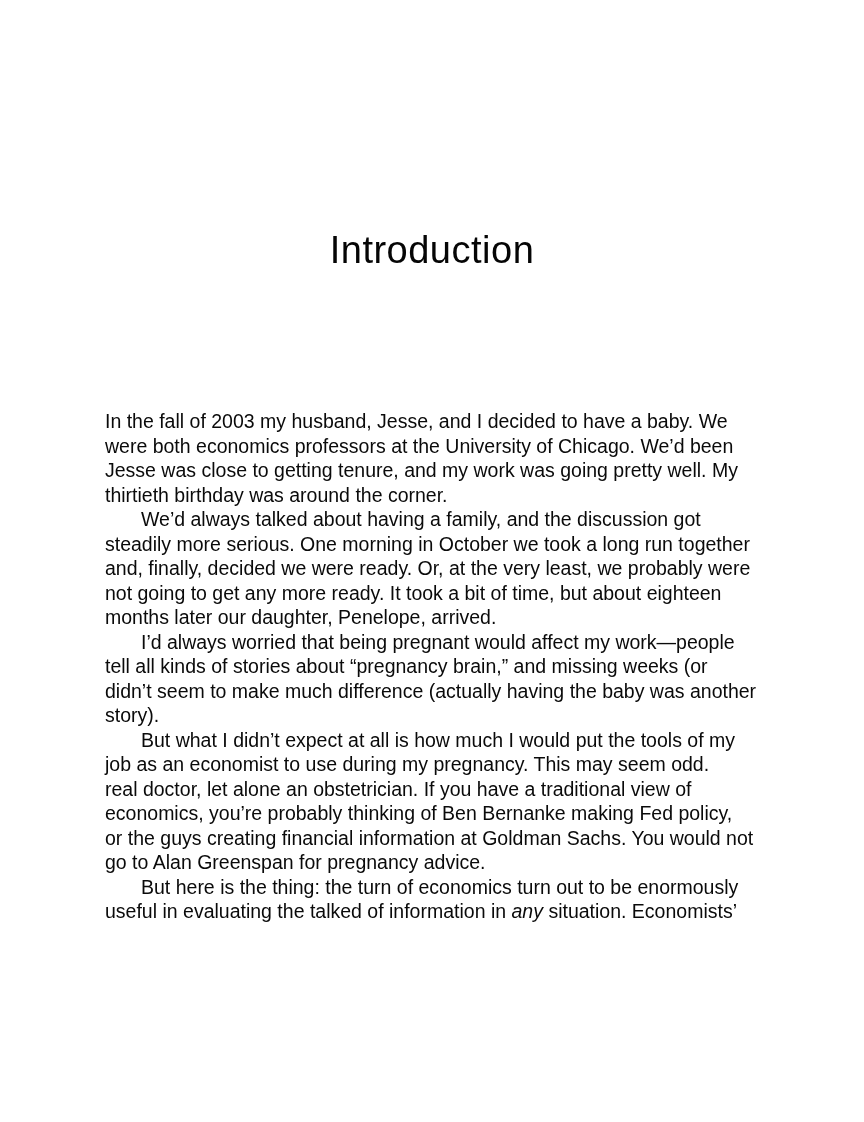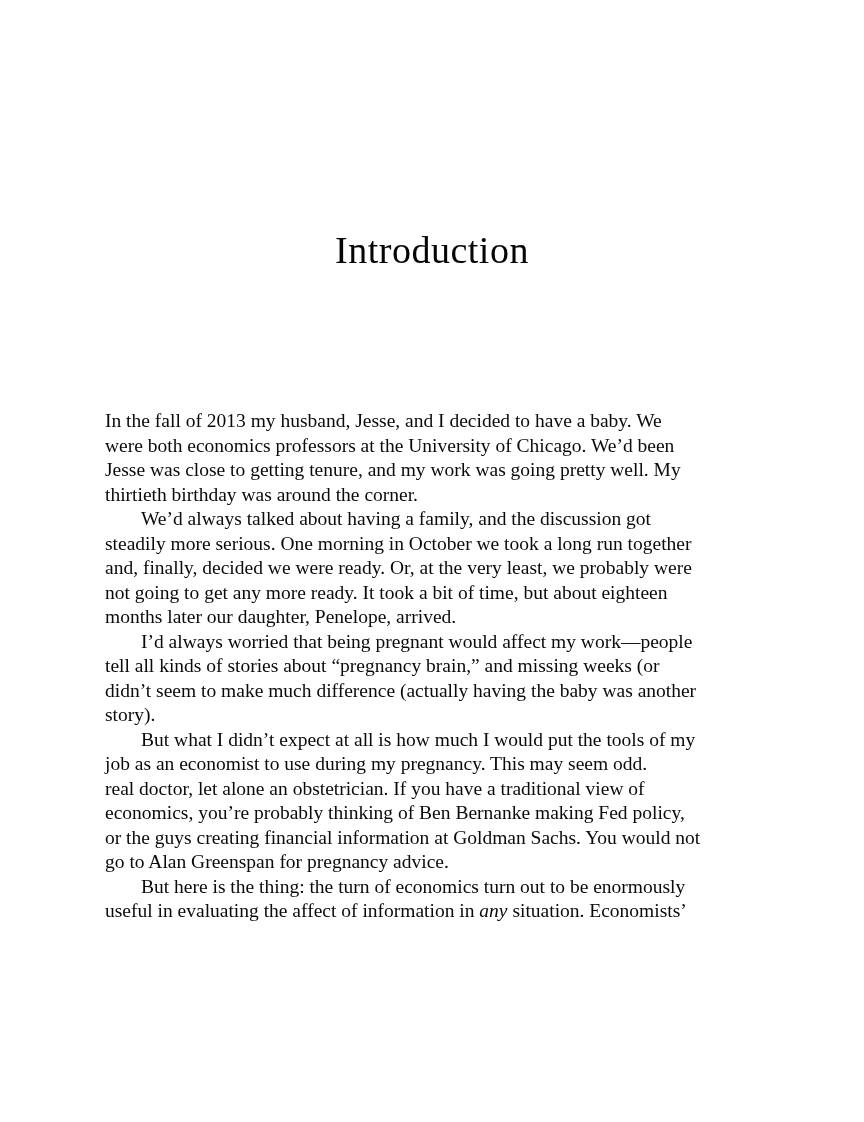--- a/index.html
+++ b/index.html
@@ -6,21 +6,21 @@
     margin: 0;
     padding: 0;
     background: #ffffff;
   }
   .page {
     position: relative;
     width: 860px;
     height: 1122px;
     background: #ffffff;
     overflow: hidden;
-    font-family: Liberation Serif, serif;
+    font-family: Liberation Sans, sans-serif;
     color: #000000;
   }
   .chapter-title {
     position: absolute;
     top: 228px;
     left: 0;
     width: 864px;
     margin: 0;
     text-align: center;
     font-size: 38px;
@@ -53,21 +53,21 @@
     margin-top: 24px;
   }
 </style>
 </head>
 <body>
 
 <div class="page">
   <h1 class="chapter-title">Introduction</h1>
   <div class="body-text">
       <div class="paragraph">
-        <div class="line first"><span>In the fall of 2013 my husband, Jesse, and I decided to have a baby. We</span></div>
+        <div class="line first"><span>In the fall of 2003 my husband, Jesse, and I decided to have a baby. We</span></div>
         <div class="line"><span>were both economics professors at the University of Chicago. We’d been</span></div>
         <div class="line"><span>Jesse was close to getting tenure, and my work was going pretty well. My</span></div>
         <div class="line"><span>thirtieth birthday was around the corner.</span></div>
       </div>
       <div class="paragraph indent">
         <div class="line first"><span>We’d always talked about having a family, and the discussion got</span></div>
         <div class="line"><span>steadily more serious. One morning in October we took a long run together</span></div>
         <div class="line"><span>and, finally, decided we were ready. Or, at the very least, we probably were</span></div>
         <div class="line"><span>not going to get any more ready. It took a bit of time, but about eighteen</span></div>
         <div class="line"><span>months later our daughter, Penelope, arrived.</span></div>
@@ -81,16 +81,16 @@
       <div class="paragraph indent">
         <div class="line first"><span>But what I didn’t expect at all is how much I would put the tools of my</span></div>
         <div class="line"><span>job as an economist to use during my pregnancy. This may seem odd.</span></div>
         <div class="line"><span>real doctor, let alone an obstetrician. If you have a traditional view of</span></div>
         <div class="line"><span>economics, you’re probably thinking of Ben Bernanke making Fed policy,</span></div>
         <div class="line"><span>or the guys creating financial information at Goldman Sachs. You would not</span></div>
         <div class="line"><span>go to Alan Greenspan for pregnancy advice.</span></div>
       </div>
       <div class="paragraph indent">
         <div class="line first"><span>But here is the thing: the turn of economics turn out to be enormously</span></div>
-        <div class="line"><span>useful in evaluating the affect of information in </span><i>any</i><span> situation. Economists’</span></div>
+        <div class="line"><span>useful in evaluating the talked of information in </span><i>any</i><span> situation. Economists’</span></div>
       </div>
     </div>
 </div>
 
 </body></html>

